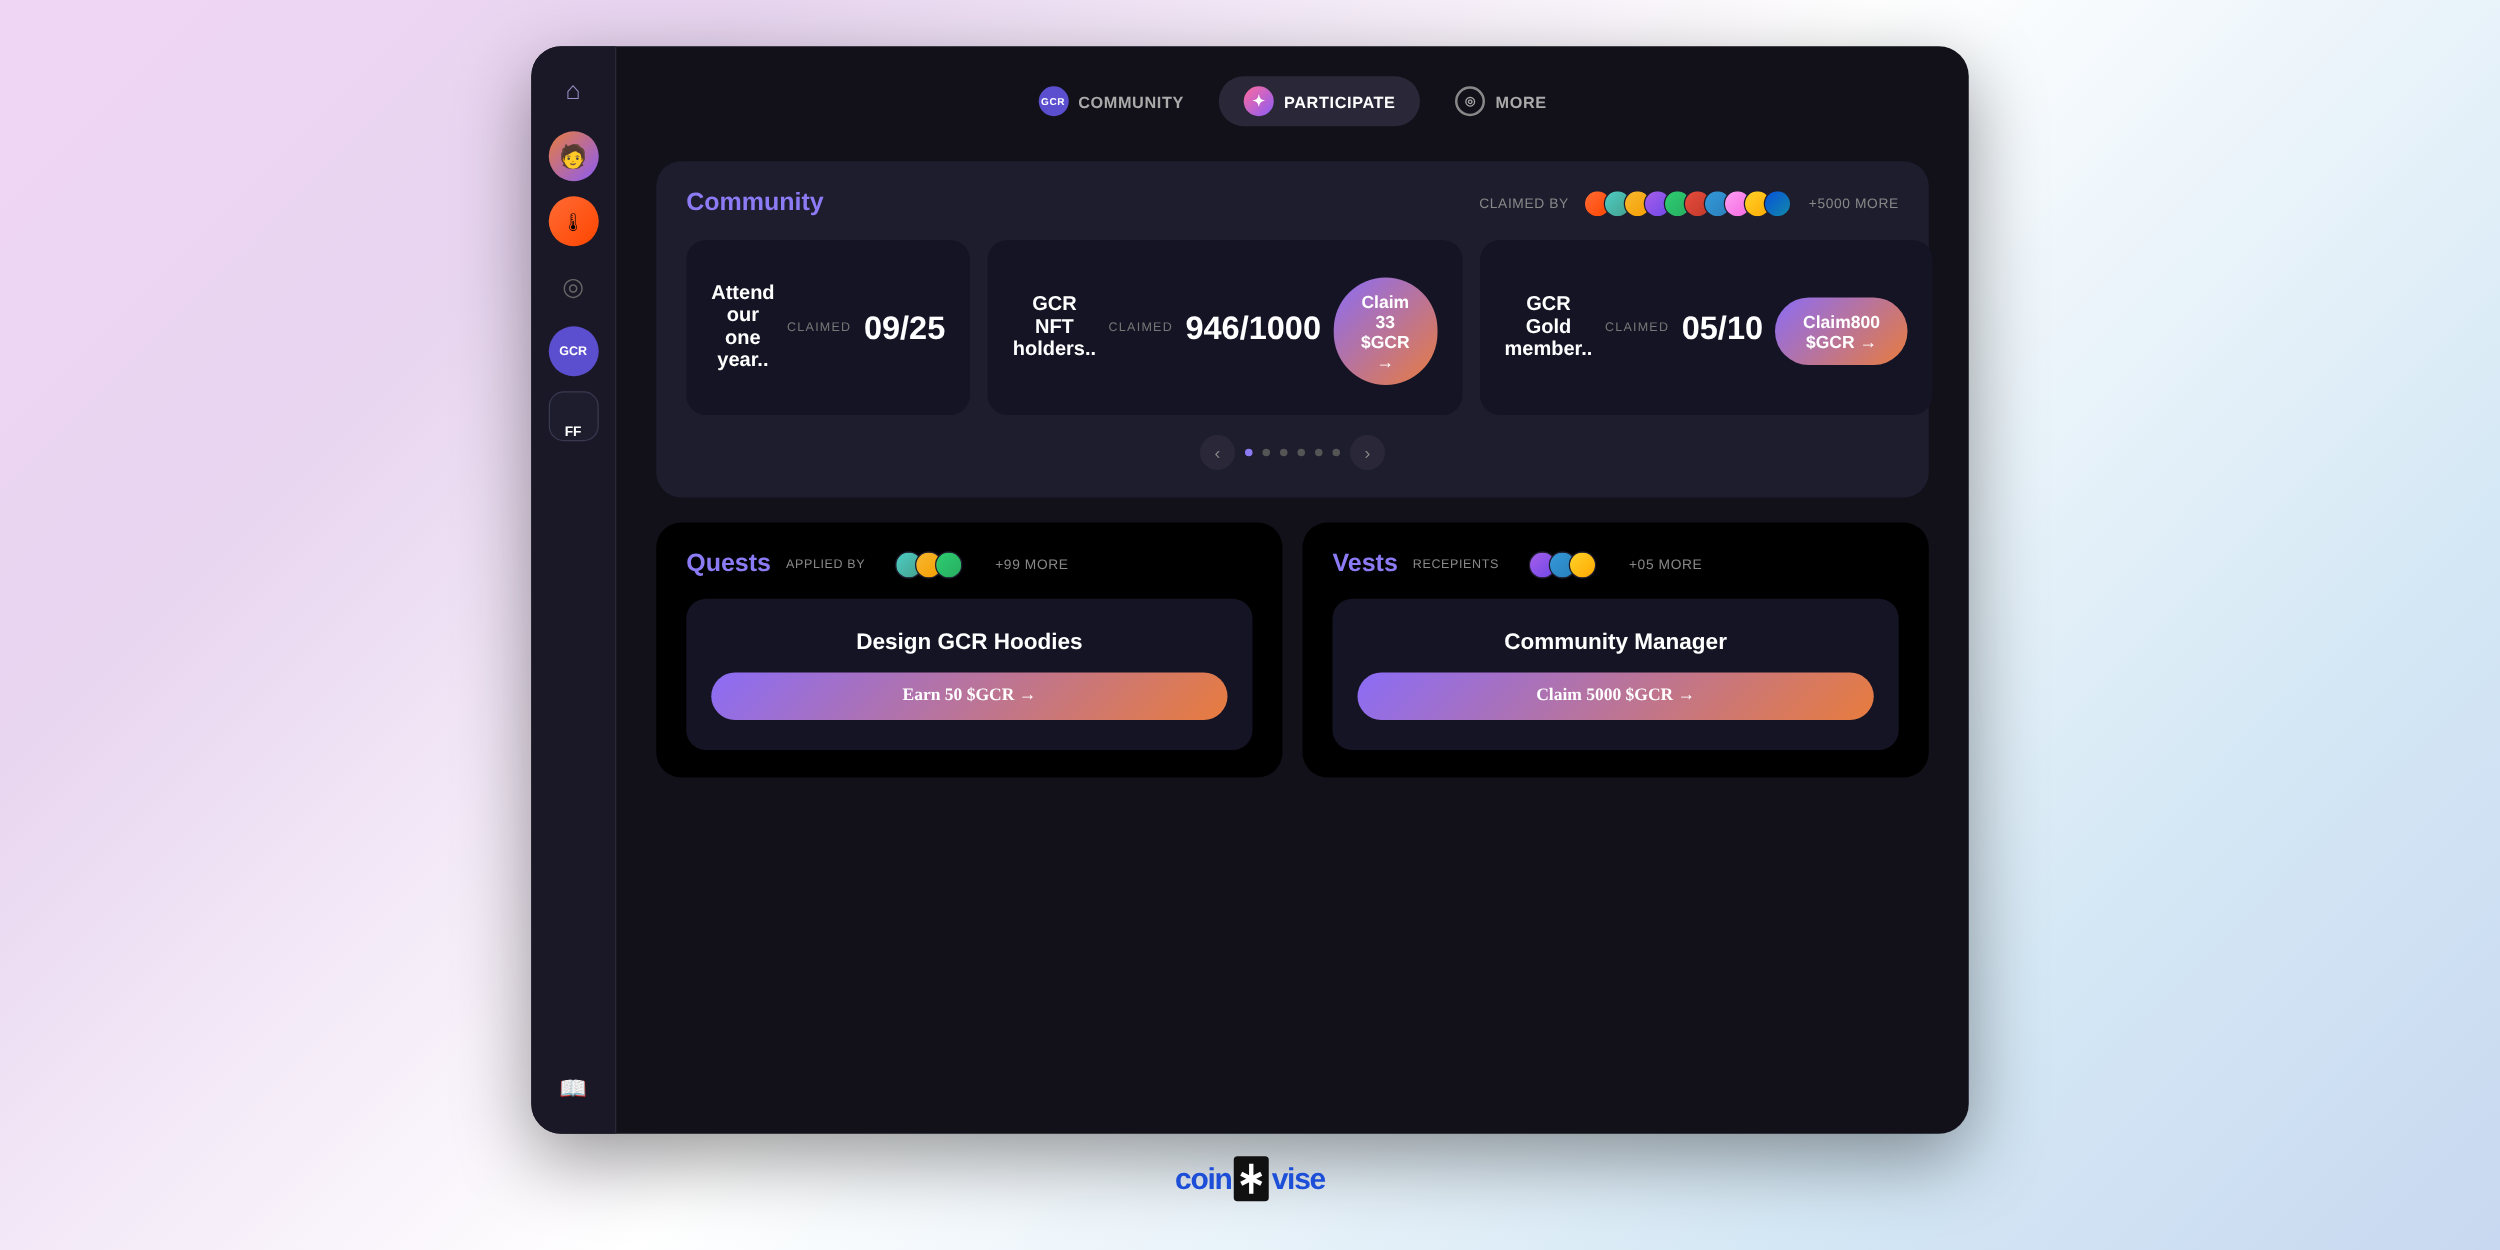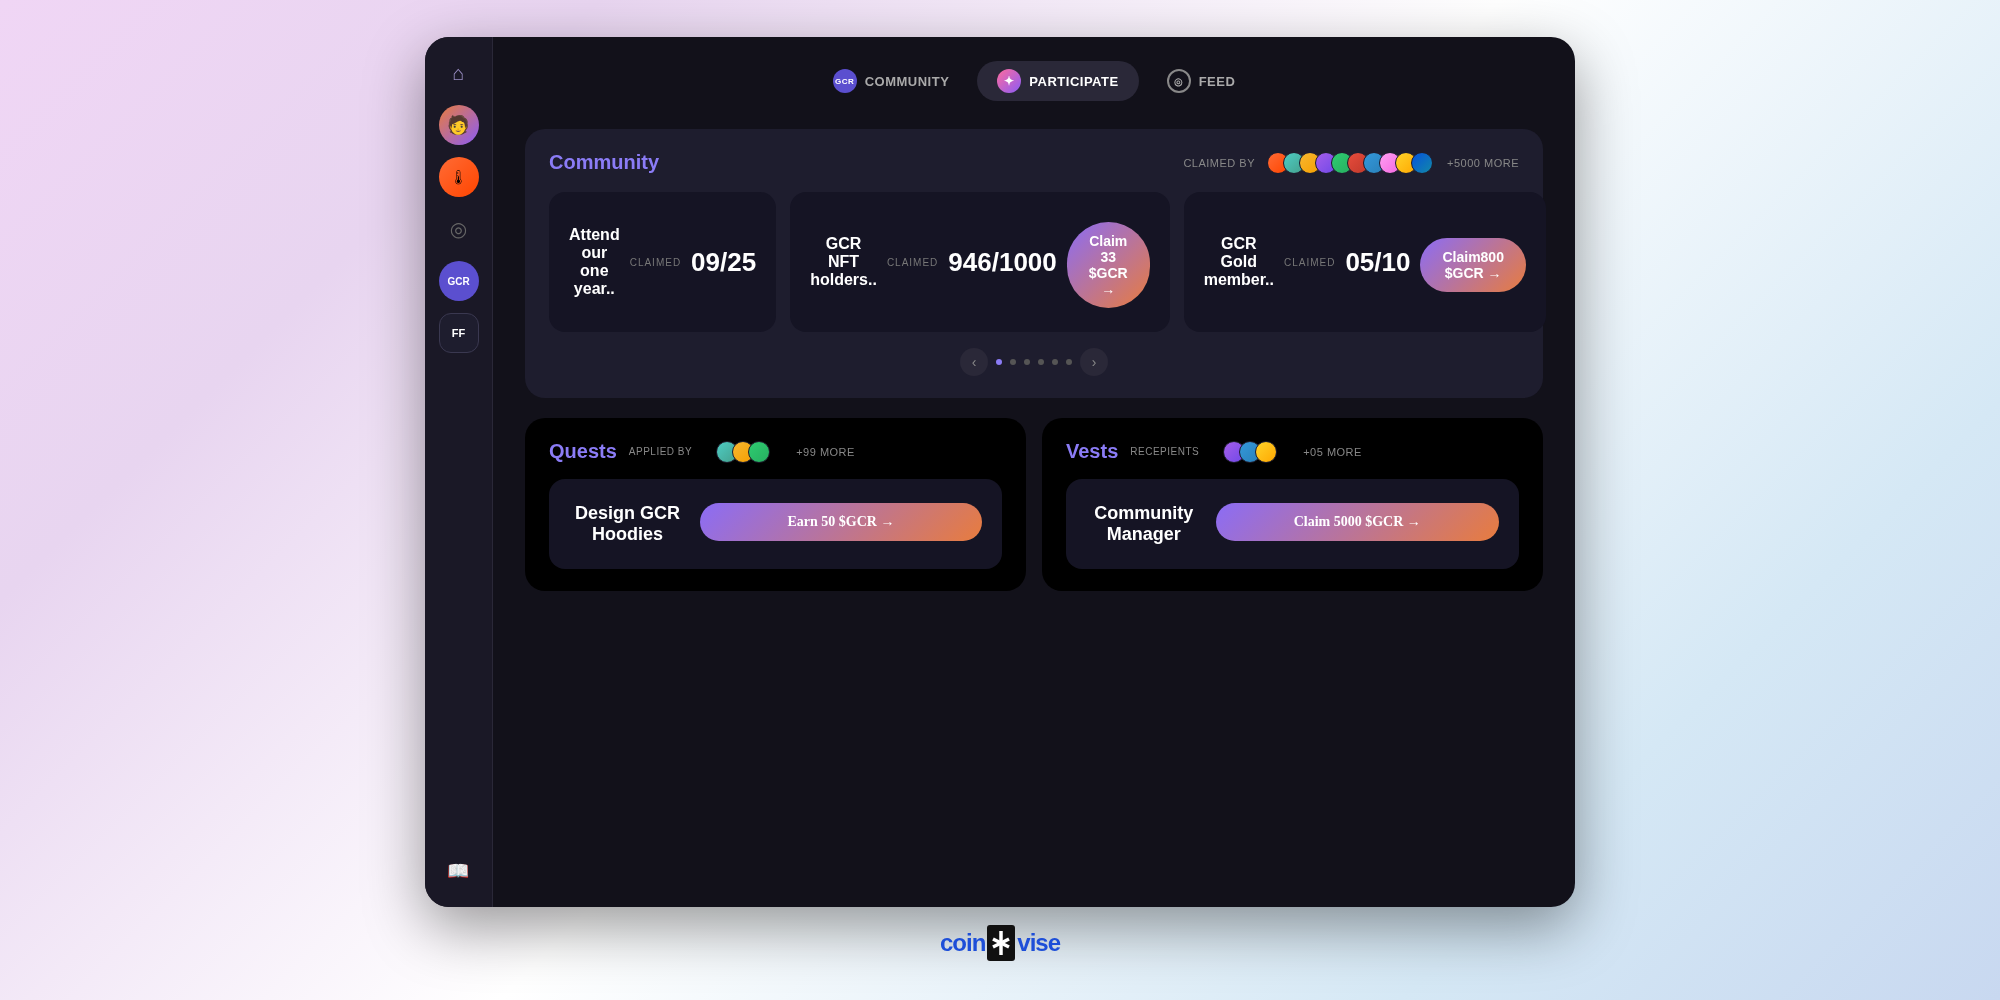--- a/index.html
+++ b/index.html
@@ -85,21 +85,21 @@
       cursor: pointer;
     }
 
     .sidebar-ff {
       width: 40px;
       height: 40px;
       border-radius: 12px;
       background: #1e1d2e;
       border: 1px solid #3a3850;
       display: flex;
-      align-items: center;
+      align-items: flex-end;
       justify-content: center;
       color: #fff;
       font-size: 11px;
       font-weight: 700;
       cursor: pointer;
     }
 
     .sidebar-spacer {
       flex: 1;
     }
@@ -351,21 +351,22 @@
       color: #888;
       letter-spacing: 0.5px;
       text-align: center;
     }
 
     .quest-card, .vest-card {
       background: #151424;
       border-radius: 16px;
       padding: 24px 20px;
       display: flex;
-      align-items: flex-start;
+      flex-direction: column;
+      align-items: center;
       gap: 14px;
     }
 
     .quest-title, .vest-title {
       font-size: 18px;
       font-weight: 700;
       color: #ffffff;
       text-align: center;
     }
 
@@ -436,21 +437,21 @@
           <span style="font-size:8px; font-weight:900;">GCR</span>
         </div>
         <span>COMMUNITY</span>
       </div>
       <div class="nav-tab active">
         <div class="nav-tab-icon participate">✦</div>
         <span>PARTICIPATE</span>
       </div>
       <div class="nav-tab">
         <div class="nav-tab-icon feed">◎</div>
-        <span>FEED</span>
+        <span>MORE</span>
       </div>
     </div>
 
     <div class="section-card">
       <div class="section-header">
         <span class="section-title">Community</span>
         <div class="claimed-by">
           <span>CLAIMED BY</span>
           <div class="avatar-stack">
             <div class="av av-1"></div>

